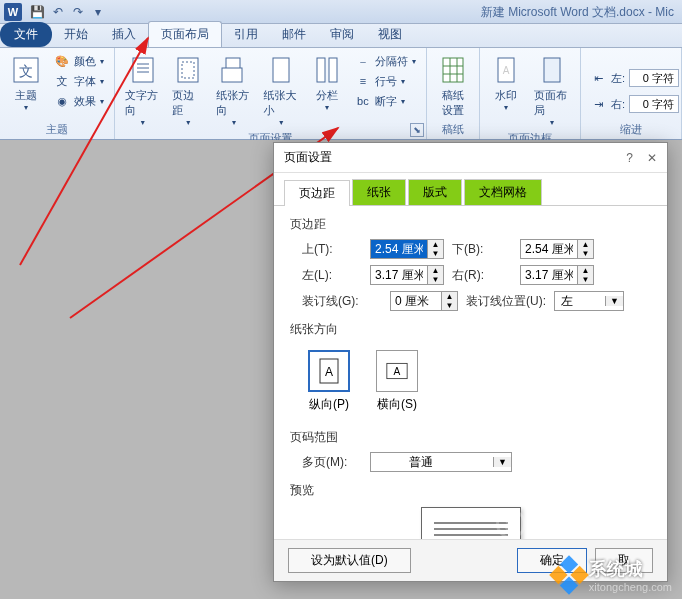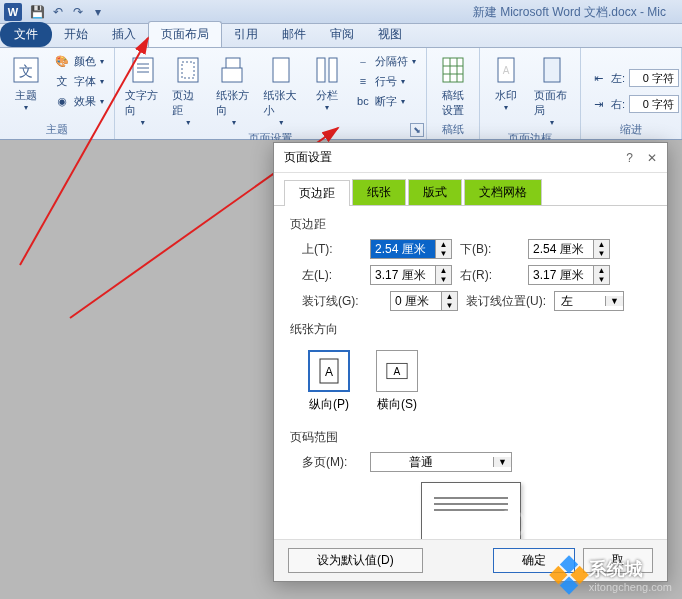--- a/index.html
+++ b/index.html
@@ -2,21 +2,21 @@
 <html><head>
 <meta charset="utf-8">
 <style>
 * { box-sizing: border-box; margin: 0; padding: 0; font-family: "Microsoft YaHei", SimSun, Arial, sans-serif; }
 body { width: 682px; height: 599px; background: #b8b8b8; position: relative; overflow: hidden; font-size: 12px; }
 
 
 .qat { height: 24px; background: linear-gradient(#dce6f4, #c9d8ed); display: flex; align-items: center; padding: 0 4px; border-bottom: 1px solid #a0b0c8; }
 .qat .wicon { width: 18px; height: 18px; background: #2b579a; color: #fff; display: flex; align-items: center; justify-content: center; font-weight: bold; border-radius: 2px; font-size: 11px; margin-right: 6px; }
 .qat .qbtn { width: 20px; height: 20px; display: flex; align-items: center; justify-content: center; color: #3a5a8a; cursor: pointer; }
-.qat .title { position: absolute; right: 16px; top: 4px; color: #4a6a9a; font-size: 12px; text-align: right; }
+.qat .title { position: absolute; right: 8px; top: 4px; color: #4a6a9a; font-size: 12px; text-align: right; }
 
 
 .tabs { height: 24px; background: linear-gradient(#e8eff9, #dce6f4); display: flex; align-items: flex-end; border-bottom: 1px solid #a0b0c8; }
 .tab { padding: 4px 12px; color: #2a4a7a; cursor: pointer; font-size: 12px; }
 .tab.file { background: #1e4e8c; color: #fff; border-radius: 12px; padding: 4px 14px; }
 .tab.active { background: #f5f9fe; border: 1px solid #a0b0c8; border-bottom: none; border-radius: 3px 3px 0 0; }
 
 
 .ribbon { height: 92px; background: linear-gradient(#f5f9fe, #e8eff9); display: flex; border-bottom: 1px solid #8aa0c0; }
 .group { border-right: 1px solid #c0d0e4; padding: 4px 6px 2px 6px; display: flex; flex-direction: column; justify-content: space-between; }
@@ -42,36 +42,36 @@
 .dlg-tabs { display: flex; padding: 6px 10px 0 10px; border-bottom: 1px solid #ccc; gap: 2px; }
 .dlg-tab { padding: 4px 14px; border: 1px solid #ccc; border-bottom: none; background: #84cc16; cursor: pointer; font-size: 12px; }
 .dlg-tab.active { background: #fff; position: relative; top: 1px; }
 .dlg-body { flex: 1; padding: 10px 16px; overflow: auto; }
 .fs { margin-bottom: 10px; }
 .fs-title { font-size: 12px; color: #333; margin-bottom: 6px; }
 .row { display: flex; align-items: center; gap: 8px; margin-bottom: 6px; margin-left: 12px; }
 .row label { width: 60px; font-size: 12px; color: #333; }
 .row label.wide { width: 80px; }
 .dspin { display: inline-flex; border: 1px solid #999; height: 20px; }
-.dspin input { border: none; width: 64px; padding: 0 4px; font-size: 12px; outline: none; }
+.dspin input { border: none; width: 56px; padding: 0 4px; font-size: 12px; outline: none; }
 .dspin input.sel { background: #0a64c8; color: #fff; }
 .dspin .spb { display: flex; flex-direction: column; width: 16px; background: #f0f0f0; border-left: 1px solid #999; }
 .dspin .spb span { height: 9px; font-size: 8px; text-align: center; line-height: 9px; cursor: pointer; }
 .dcombo { border: 1px solid #999; height: 20px; display: inline-flex; align-items: center; background: #fff; }
 .dcombo input { border: none; padding: 0 6px; font-size: 12px; outline: none; width: 70px; }
 .dcombo .dd { width: 18px; text-align: center; border-left: 1px solid #999; background: #f0f0f0; font-size: 9px; cursor: pointer; }
 .orient-row { display: flex; gap: 14px; margin-left: 12px; }
 .orient { display: flex; flex-direction: column; align-items: center; gap: 4px; padding: 6px; cursor: pointer; }
 .orient .obox { width: 42px; height: 42px; border: 1px solid #999; display: flex; align-items: center; justify-content: center; background: #fff; }
 .orient.active .obox { border: 2px solid #2a6ac0; }
 .orient .obox svg { width: 22px; height: 26px; }
 .preview-box { width: 100px; height: 120px; border: 1px solid #666; margin: 8px auto; background: #fff; box-shadow: 2px 2px 4px rgba(0,0,0,.2); padding: 14px 12px; }
 .preview-box .pl { height: 2px; background: #888; margin-bottom: 4px; }
 .dlg-footer { display: flex; justify-content: space-between; padding: 8px 14px; border-top: 1px solid #ddd; background: #f4f4f4; }
-.fbtn { padding: 3px 28px; border: 1px solid #999; background: #f8f8f8; cursor: pointer; font-size: 12px; }
+.fbtn { padding: 3px 22px; border: 1px solid #999; background: #f8f8f8; cursor: pointer; font-size: 12px; }
 .fbtn.primary { border: 1px solid #2a6ac0; }
 
 
 .arrow-svg { position: absolute; top: 0; left: 0; pointer-events: none; }
 
 
 .wmark { position: absolute; right: 10px; bottom: 6px; display: flex; align-items: center; gap: 6px; opacity: .85; }
 .wmark .logo { width: 28px; height: 28px; transform: rotate(45deg); display: grid; grid-template: 1fr 1fr / 1fr 1fr; gap: 2px; }
 .wmark .logo span { background: #ff9c00; }
 .wmark .logo span:nth-child(1){ background:#1e90ff; }
@@ -394,20 +394,21 @@
       <div class="row">
         <label>多页(M):</label>
         <div class="dcombo">
             <input style="width: 90px; margin-left: 32px;" value="普通">
             <div class="dd">▼</div>
           </div>
       </div>
     </div>
 
     <div class="fs">
+      <div class="fs-title">预览</div>
       <div class="preview-box">
         <div class="pl"></div>
           <div class="pl"></div>
           <div class="pl"></div>
 
       </div>
 
     </div>
 
   </div>

